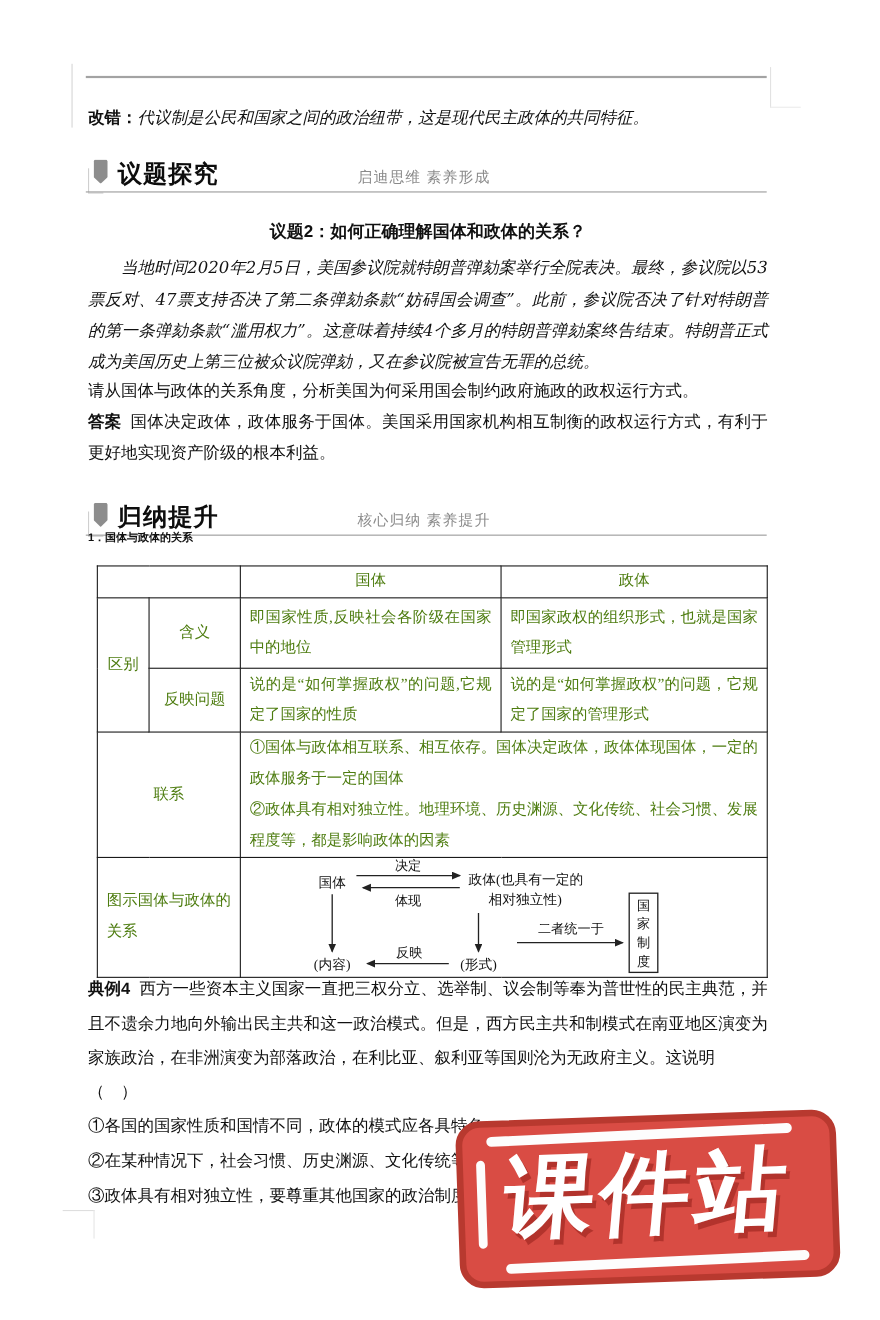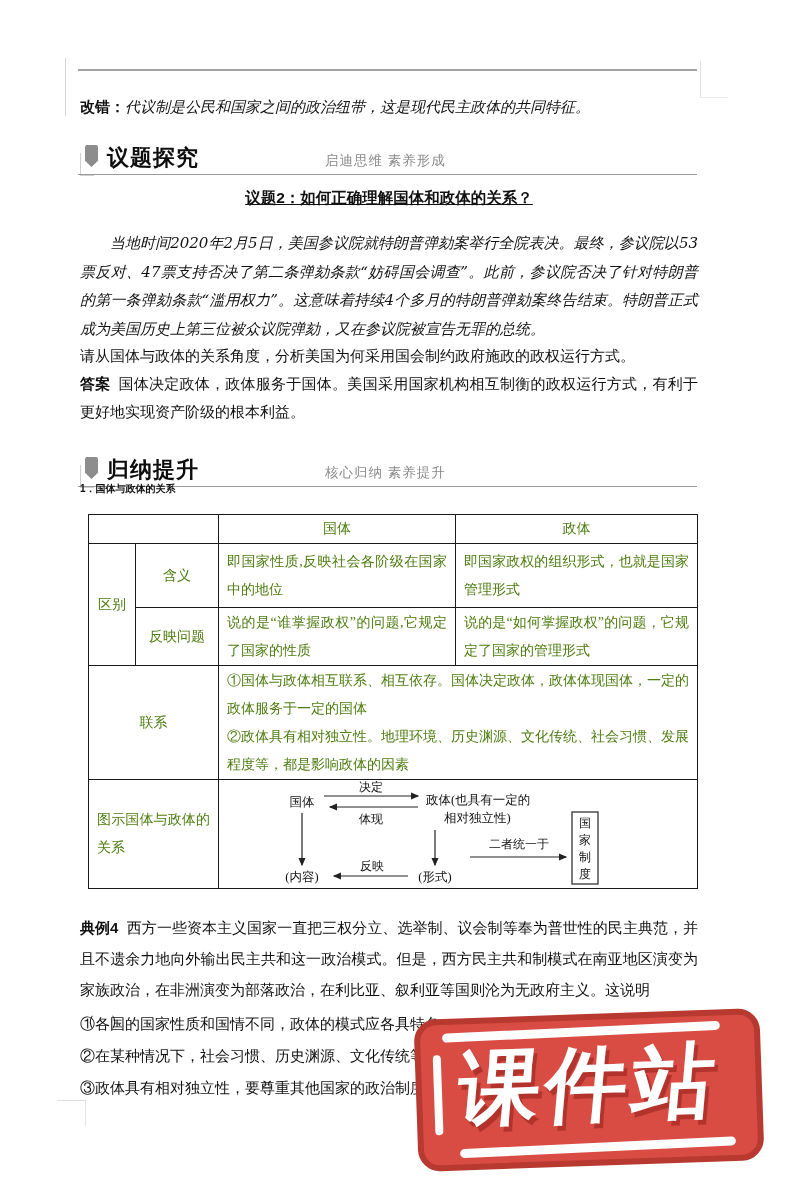--- a/index.html
+++ b/index.html
@@ -24,21 +24,21 @@
   .section-head{height:40px;}
   .sec1{top:143px;} .sec2{top:455px;}
   .bm-icon{position:absolute;left:5px;top:2px;width:13px;height:22px;background:#8d8d8d;
            clip-path:polygon(10% 0,90% 0,100% 7%,100% 72%,50% 100%,0 72%,0 7%);}
   .bm-corner-v{position:absolute;left:0px;top:10px;width:1px;height:22px;background:#cfcfcf;}
   .bm-corner-h{position:absolute;left:0px;top:32px;width:14px;height:1px;background:#cfcfcf;}
   .sec-title{position:absolute;left:27px;top:0;font-size:22px;font-weight:bold;letter-spacing:1px;color:#0d0d0d;}
   .sec-sub{position:absolute;left:245px;top:9px;font-size:13.5px;color:#8a8a8a;letter-spacing:1px;}
   .sec-line{position:absolute;left:-2px;top:31px;width:619px;height:1px;background:#9a9a9a;}
   
-  .topic-heading{top:188px;text-align:center;font-size:15.5px;font-weight:bold;text-decoration:underline;}
+  .topic-heading{top:200px;text-align:center;font-size:15.5px;font-weight:bold;}
   .material{top:229px;font-size:15px;line-height:28.5px;text-align:justify;text-indent:2em;}
   .question{top:342px;font-size:15px;line-height:28px;font-family:"Liberation Serif",serif;}
   .answer{top:370px;font-size:15px;line-height:28px;text-align:justify;font-family:"Liberation Serif",serif;}
   .answer .lbl{font-weight:bold;}
   .point-title{top:482px;font-size:10px;font-weight:bold;}
   
   .tbl-wrap{top:514px;left:8px;width:610px;}
   table.cmp{border-collapse:collapse;width:609px;table-layout:fixed;
             font-family:"Liberation Serif",serif;font-size:14px;color:#4d7c0f;}
   table.cmp td{border:1px solid #1a1a1a;padding:0 8px;line-height:28px;vertical-align:middle;}
@@ -46,21 +46,21 @@
   td.j{text-align:justify;}
   tr.r-head{height:26px;} tr.r-hanyi{height:64px;} tr.r-fanying{height:58px;}
   tr.r-lianxi{height:114px;} tr.r-tushi{height:98px;}
   td.tushi-lbl{text-align:justify;padding:0 12px;line-height:30px;vertical-align:middle;}
   td.diagram-cell{text-align:center;padding:2px 0;}
   svg.diagram{display:inline-block;vertical-align:middle;}
   svg.diagram text{font-family:"Liberation Serif",serif;font-size:12.5px;fill:#111;}
   svg.diagram .sm{font-size:12px;}
   svg.diagram line,svg.diagram rect{stroke:#222;stroke-width:1.2;fill:none;}
   
-  .example{top:884px;font-size:15px;line-height:31px;text-align:justify;margin-top:28px;}
+  .example{top:884px;font-size:15px;line-height:31px;text-align:justify;}
   .example .lbl{font-weight:bold;}
   .brackets{display:block;}
   .options{top:1008px;font-size:15px;line-height:32px;}
   
   .stamp{position:absolute;left:416px;top:1014px;width:346px;height:152px;
          transform:rotate(-2deg);z-index:6;}
   .stamp-frame{position:absolute;left:0;top:0;right:0;bottom:0;
          border:6px solid #b8392f;border-radius:22px;background:#d94c44;}
   .stamp-bar{position:absolute;background:#fdfdfd;border-radius:5px;}
   .bar-top{left:22px;right:34px;top:7px;height:9px;transform:rotate(-0.7deg);}
@@ -134,21 +134,21 @@
           <td class="c">政体</td>
         </tr>
         <tr class="r-hanyi">
           <td class="c" rowspan="2">区别</td>
           <td class="c">含义</td>
           <td class="j">即国家性质,反映社会各阶级在国家中的地位</td>
           <td class="j">即国家政权的组织形式，也就是国家管理形式</td>
         </tr>
         <tr class="r-fanying">
           <td class="c">反映问题</td>
-          <td class="j">说的是“谁掌握政权”的问题,它规定了国家的性质</td>
+          <td class="j">说的是“如何掌握政权”的问题,它规定了国家的性质</td>
           <td class="j">说的是“如何掌握政权”的问题，它规定了国家的管理形式</td>
         </tr>
         <tr class="r-lianxi">
           <td class="c" colspan="2">联系</td>
           <td class="j" colspan="2">
             <div>①国体与政体相互联系、相互依存。国体决定政体，政体体现国体，一定的政体服务于一定的国体</div>
             <div>②政体具有相对独立性。地理环境、历史渊源、文化传统、社会习惯、发展程度等，都是影响政体的因素</div>
           </td>
         </tr>
         <tr class="r-tushi">

